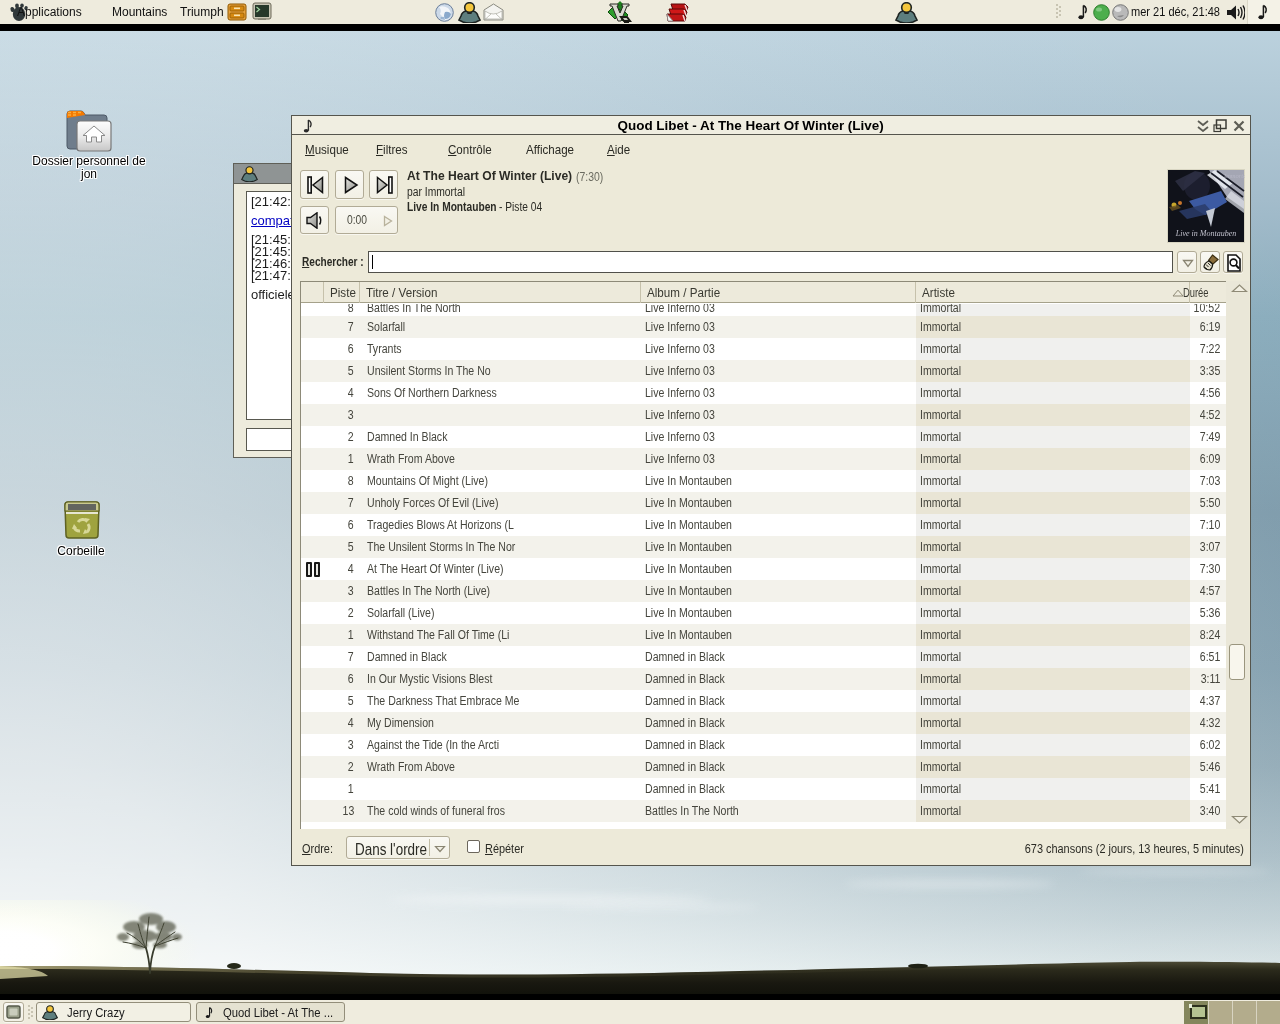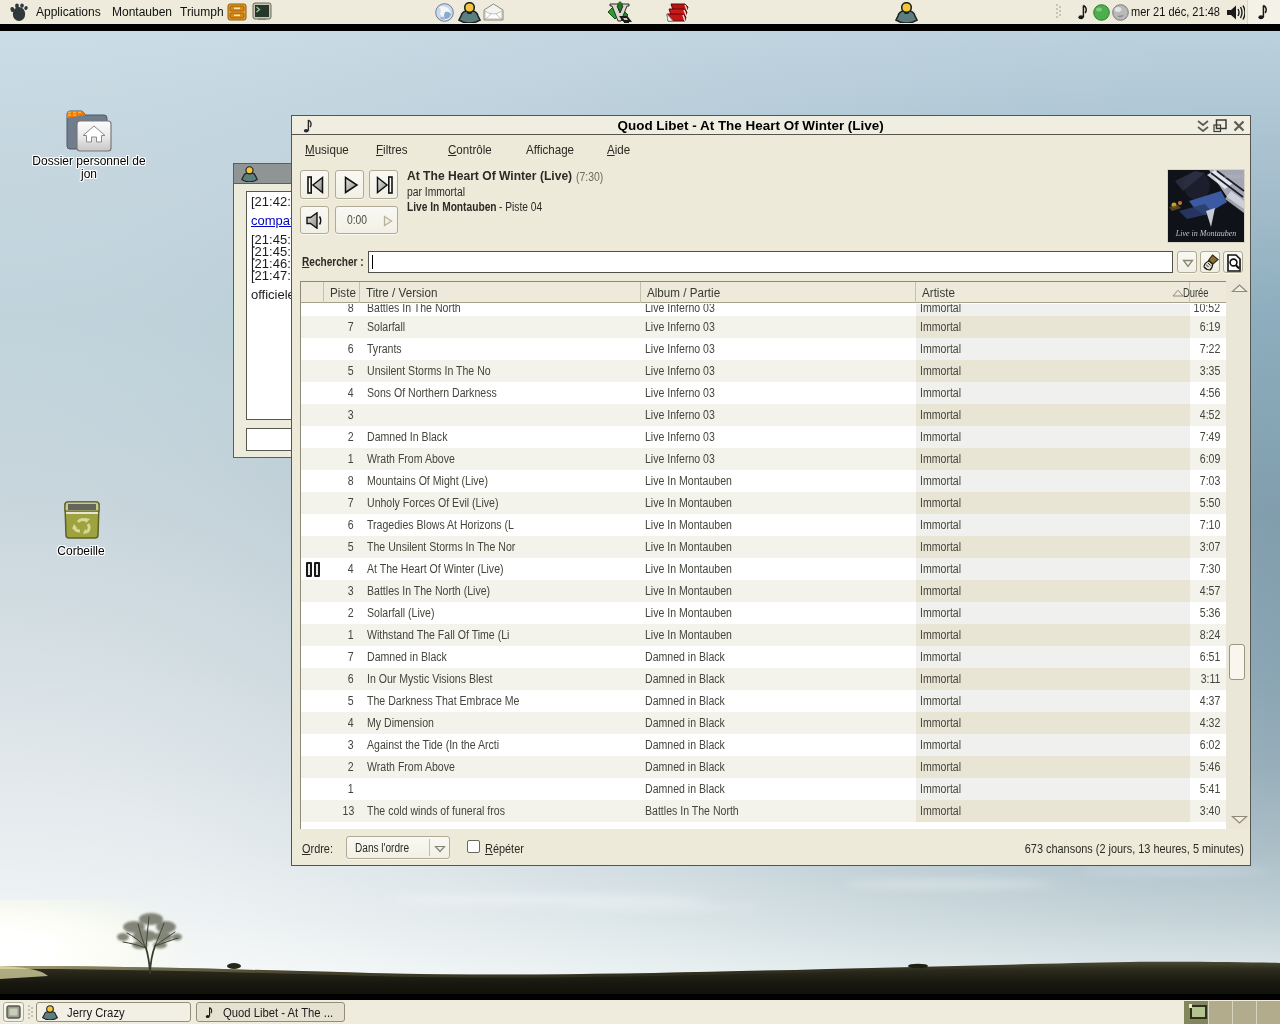--- a/index.html
+++ b/index.html
@@ -147,22 +147,22 @@
   <div id="blackbot"></div>
 
   <div id="panel">
     <svg class="abs" style="left:8px;top:3px;" width="20" height="19" viewBox="0 0 20 19">
       <ellipse cx="11" cy="11" rx="6.2" ry="7" fill="#30383a"></ellipse>
       <ellipse cx="4.5" cy="6.5" rx="2" ry="2.6" fill="#30383a" transform="rotate(-20 4.5 6.5)"></ellipse>
       <ellipse cx="9" cy="3" rx="1.9" ry="2.4" fill="#30383a"></ellipse>
       <ellipse cx="14" cy="2.6" rx="1.8" ry="2.2" fill="#30383a"></ellipse>
       <ellipse cx="18" cy="5" rx="1.6" ry="2" fill="#30383a" transform="rotate(25 18 5)"></ellipse>
     </svg>
-    <span class="mtext" style="left:36px;text-align:center;">Applications</span>
-    <span class="mtext" style="left:112px;">Montauben</span>
+    <span class="mtext" style="left:17px;text-align:center;">Applications</span>
+    <span class="mtext" style="left:112px;">Mountains</span>
     <span class="mtext" style="left:180px;">Triumph</span>
     <svg class="abs" style="left:227px;top:2px;" width="20" height="20" viewBox="0 0 20 20">
       <rect x="1" y="2" width="18" height="16" rx="2" fill="#e9a33c" stroke="#8f5902" stroke-width="1"></rect>
       <rect x="3" y="4" width="14" height="5" rx="1" fill="#d68910" stroke="#8f5902" stroke-width="0.8"></rect>
       <rect x="3" y="11" width="14" height="5" rx="1" fill="#d68910" stroke="#8f5902" stroke-width="0.8"></rect>
       <rect x="7" y="5.5" width="6" height="1.6" fill="#f8e3b0"></rect>
       <rect x="7" y="12.5" width="6" height="1.6" fill="#f8e3b0"></rect>
     </svg>
     <svg class="abs" style="left:252px;top:2px;" width="20" height="20" viewBox="0 0 20 20">
       <rect x="1" y="1" width="18" height="16" rx="2" fill="#c8c5b4" stroke="#6e6a5a" stroke-width="1"></rect>
@@ -598,21 +598,21 @@
           <path d="M1.5,7.5 L8.5,1 L15.5,7.5 Z" fill="#f2efe2" stroke="#8f8a76" stroke-width="1.2"></path>
         </svg>
       <svg class="abs" style="left:5px;bottom:5px;" width="17" height="9" viewBox="0 0 17 9">
           <path d="M1.5,1.5 L8.5,8 L15.5,1.5 Z" fill="#f2efe2" stroke="#8f8a76" stroke-width="1.2"></path>
         </svg>
       <div id="vthumb"></div>
     </div>
     <div id="statusbar">
       <span class="abs" style="left:10px;top:12px;"><span class="sx"><u>O</u>rdre:</span></span>
       <div class="btn" style="left:54px;top:7px;width:104px;height:23px;">
-          <span class="abs" style="left:8px;top:4px;font-size:12px;"><span class="sx">Dans l'ordre</span></span>
+          <span class="abs" style="left:8px;top:4px;font-size:16px;"><span class="sx">Dans l'ordre</span></span>
       <span class="abs" style="left:82px;top:2px;width:1px;height:17px;background:#c2bda6;"></span>
       <svg class="abs" style="left:87px;top:8px;" width="12" height="8" viewBox="0 0 12 8">
             <path d="M1.5,1.5 L10.5,1.5 L6,6.5 Z" fill="#f2f0e5" stroke="#8a8572" stroke-width="1.2"></path>
           </svg>
       </div>
       <div class="abs" style="left:175px;top:11px;width:13px;height:13px;background:#fff;border:1px solid #6b665c;border-radius:2px;"></div>
       <span class="abs" style="left:193px;top:12px;"><span class="sx"><u>R</u>épéter</span></span>
       <span class="abs" style="right:6px;top:12px;text-align:center;"><span class="sxr">673 chansons (2 jours, 13 heures, 5 minutes)</span></span>
     </div>
   </div>

